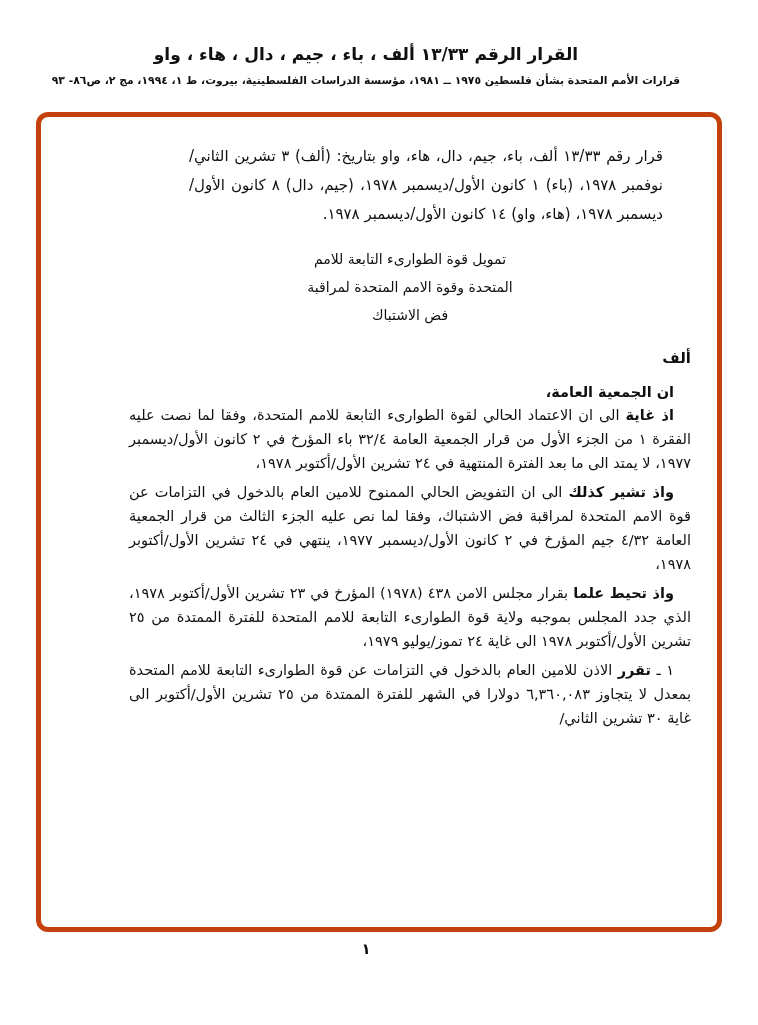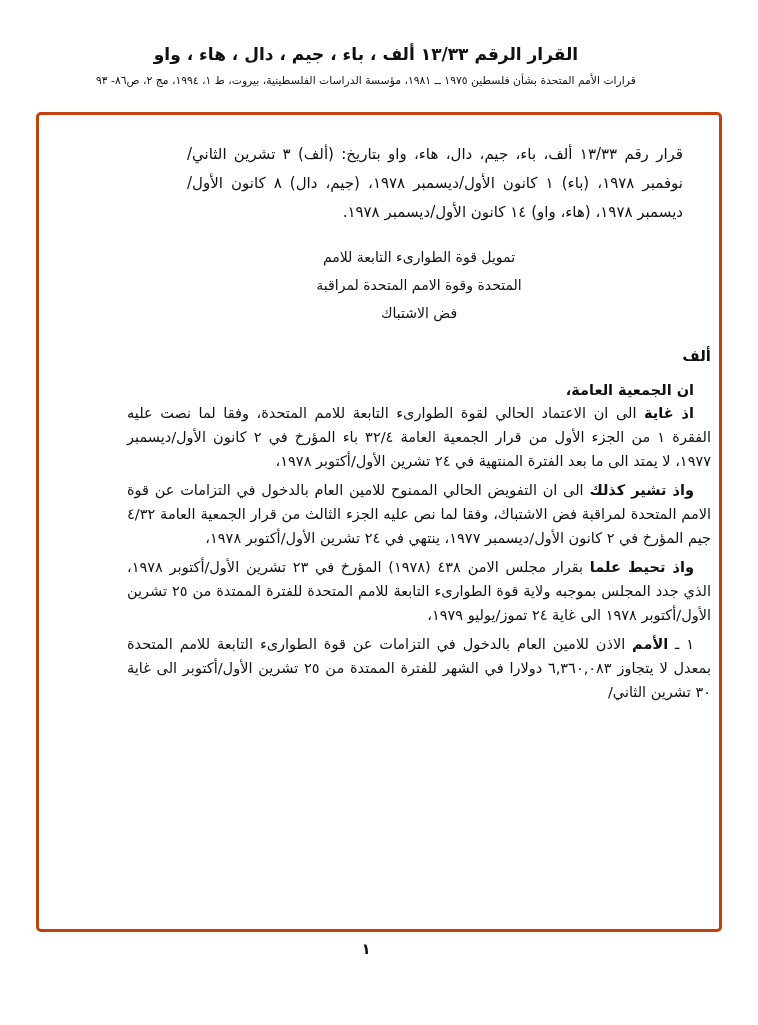--- a/index.html
+++ b/index.html
@@ -1,27 +1,27 @@
 <!DOCTYPE html>
 <html lang="ar"><head>
 <meta charset="utf-8">
 <style>
   html,body { margin:0; padding:0; background:#ffffff; }
   body { width:758px; height:1025px; font-family:"DejaVu Sans", sans-serif; color:#101010; }
   .page { position:relative; width:732px; height:1025px; direction:rtl; overflow:hidden; }
 
   .doc-header { position:absolute; top:44px; right:0; left:0; text-align:center; }
   .doc-title  { font-size:17px; font-weight:bold; letter-spacing:0.2px; }
-  .doc-source { font-size:10.8px; font-weight:normal; margin-top:10px; }
+  .doc-source { font-size:10.8px; font-weight:bold; margin-top:10px; }
 
   .green-box {
     position:absolute; top:112px; left:36px;
     width:686px; height:820px; box-sizing:border-box;
-    border:3px solid #c2410c; border-radius:5px;
-    padding:25px 8px 0 88px;
+    border:5px solid #c2410c; border-radius:12px;
+    padding:25px 26px 0 88px;
     background:#ffffff;
   }
 
   .citation {
     margin:0 28px 16px 60px;
     font-size:15px; line-height:29px;
     text-align:justify;
   }
 
   .res-title { text-align:center; font-weight:normal; font-size:14px; line-height:28px; margin:0 0 12px; }
@@ -63,19 +63,19 @@
 
     <p class="intro">ان الجمعية العامة،</p>
 
     <p class="body-p"><strong>اذ غاية</strong><span> الى ان الاعتماد الحالي لقوة الطوارىء التابعة للامم المتحدة، وفقا لما نصت عليه الفقرة ١ من الجزء الأول من قرار الجمعية العامة ٣٢/٤ باء المؤرخ في ٢ كانون الأول/ديسمبر ١٩٧٧، لا يمتد الى ما بعد الفترة المنتهية في ٢٤ تشرين الأول/أكتوبر ١٩٧٨،</span></p>
 
     <p class="body-p"><strong>واذ تشير كذلك</strong><span> الى ان التفويض الحالي الممنوح للامين العام بالدخول في التزامات عن قوة الامم المتحدة لمراقبة فض الاشتباك، وفقا لما نص عليه الجزء الثالث من قرار الجمعية العامة ٤/٣٢ جيم المؤرخ في ٢ كانون الأول/ديسمبر ١٩٧٧، ينتهي في ٢٤ تشرين الأول/أكتوبر ١٩٧٨،</span></p>
 
     <p class="body-p"><strong>واذ تحيط علما</strong><span> بقرار مجلس الامن ٤٣٨ (١٩٧٨) المؤرخ في ٢٣ تشرين الأول/أكتوبر ١٩٧٨، الذي جدد المجلس بموجبه ولاية قوة الطوارىء التابعة للامم المتحدة للفترة الممتدة من ٢٥ تشرين الأول/أكتوبر ١٩٧٨ الى غاية ٢٤ تموز/يوليو ١٩٧٩،</span></p>
 
 
-    <p class="body-p"><span>١ ـ </span><strong>الأمم</strong><span> الاذن للامين العام بالدخول في التزامات عن قوة الطوارىء التابعة للامم المتحدة بمعدل لا يتجاوز ٦,٣٦٠,٠٨٣ دولارا في الشهر للفترة الممتدة من ٢٥ تشرين الأول/أكتوبر الى غاية ٣٠ تشرين الثاني/</span></p>
+    <p class="body-p"><span>١ ـ </span><strong>تقرر</strong><span> الاذن للامين العام بالدخول في التزامات عن قوة الطوارىء التابعة للامم المتحدة بمعدل لا يتجاوز ٦,٣٦٠,٠٨٣ دولارا في الشهر للفترة الممتدة من ٢٥ تشرين الأول/أكتوبر الى غاية ٣٠ تشرين الثاني/</span></p>
 
   </div>
 
   <div class="page-number">١</div>
 
 </div>
 
 </body></html>

